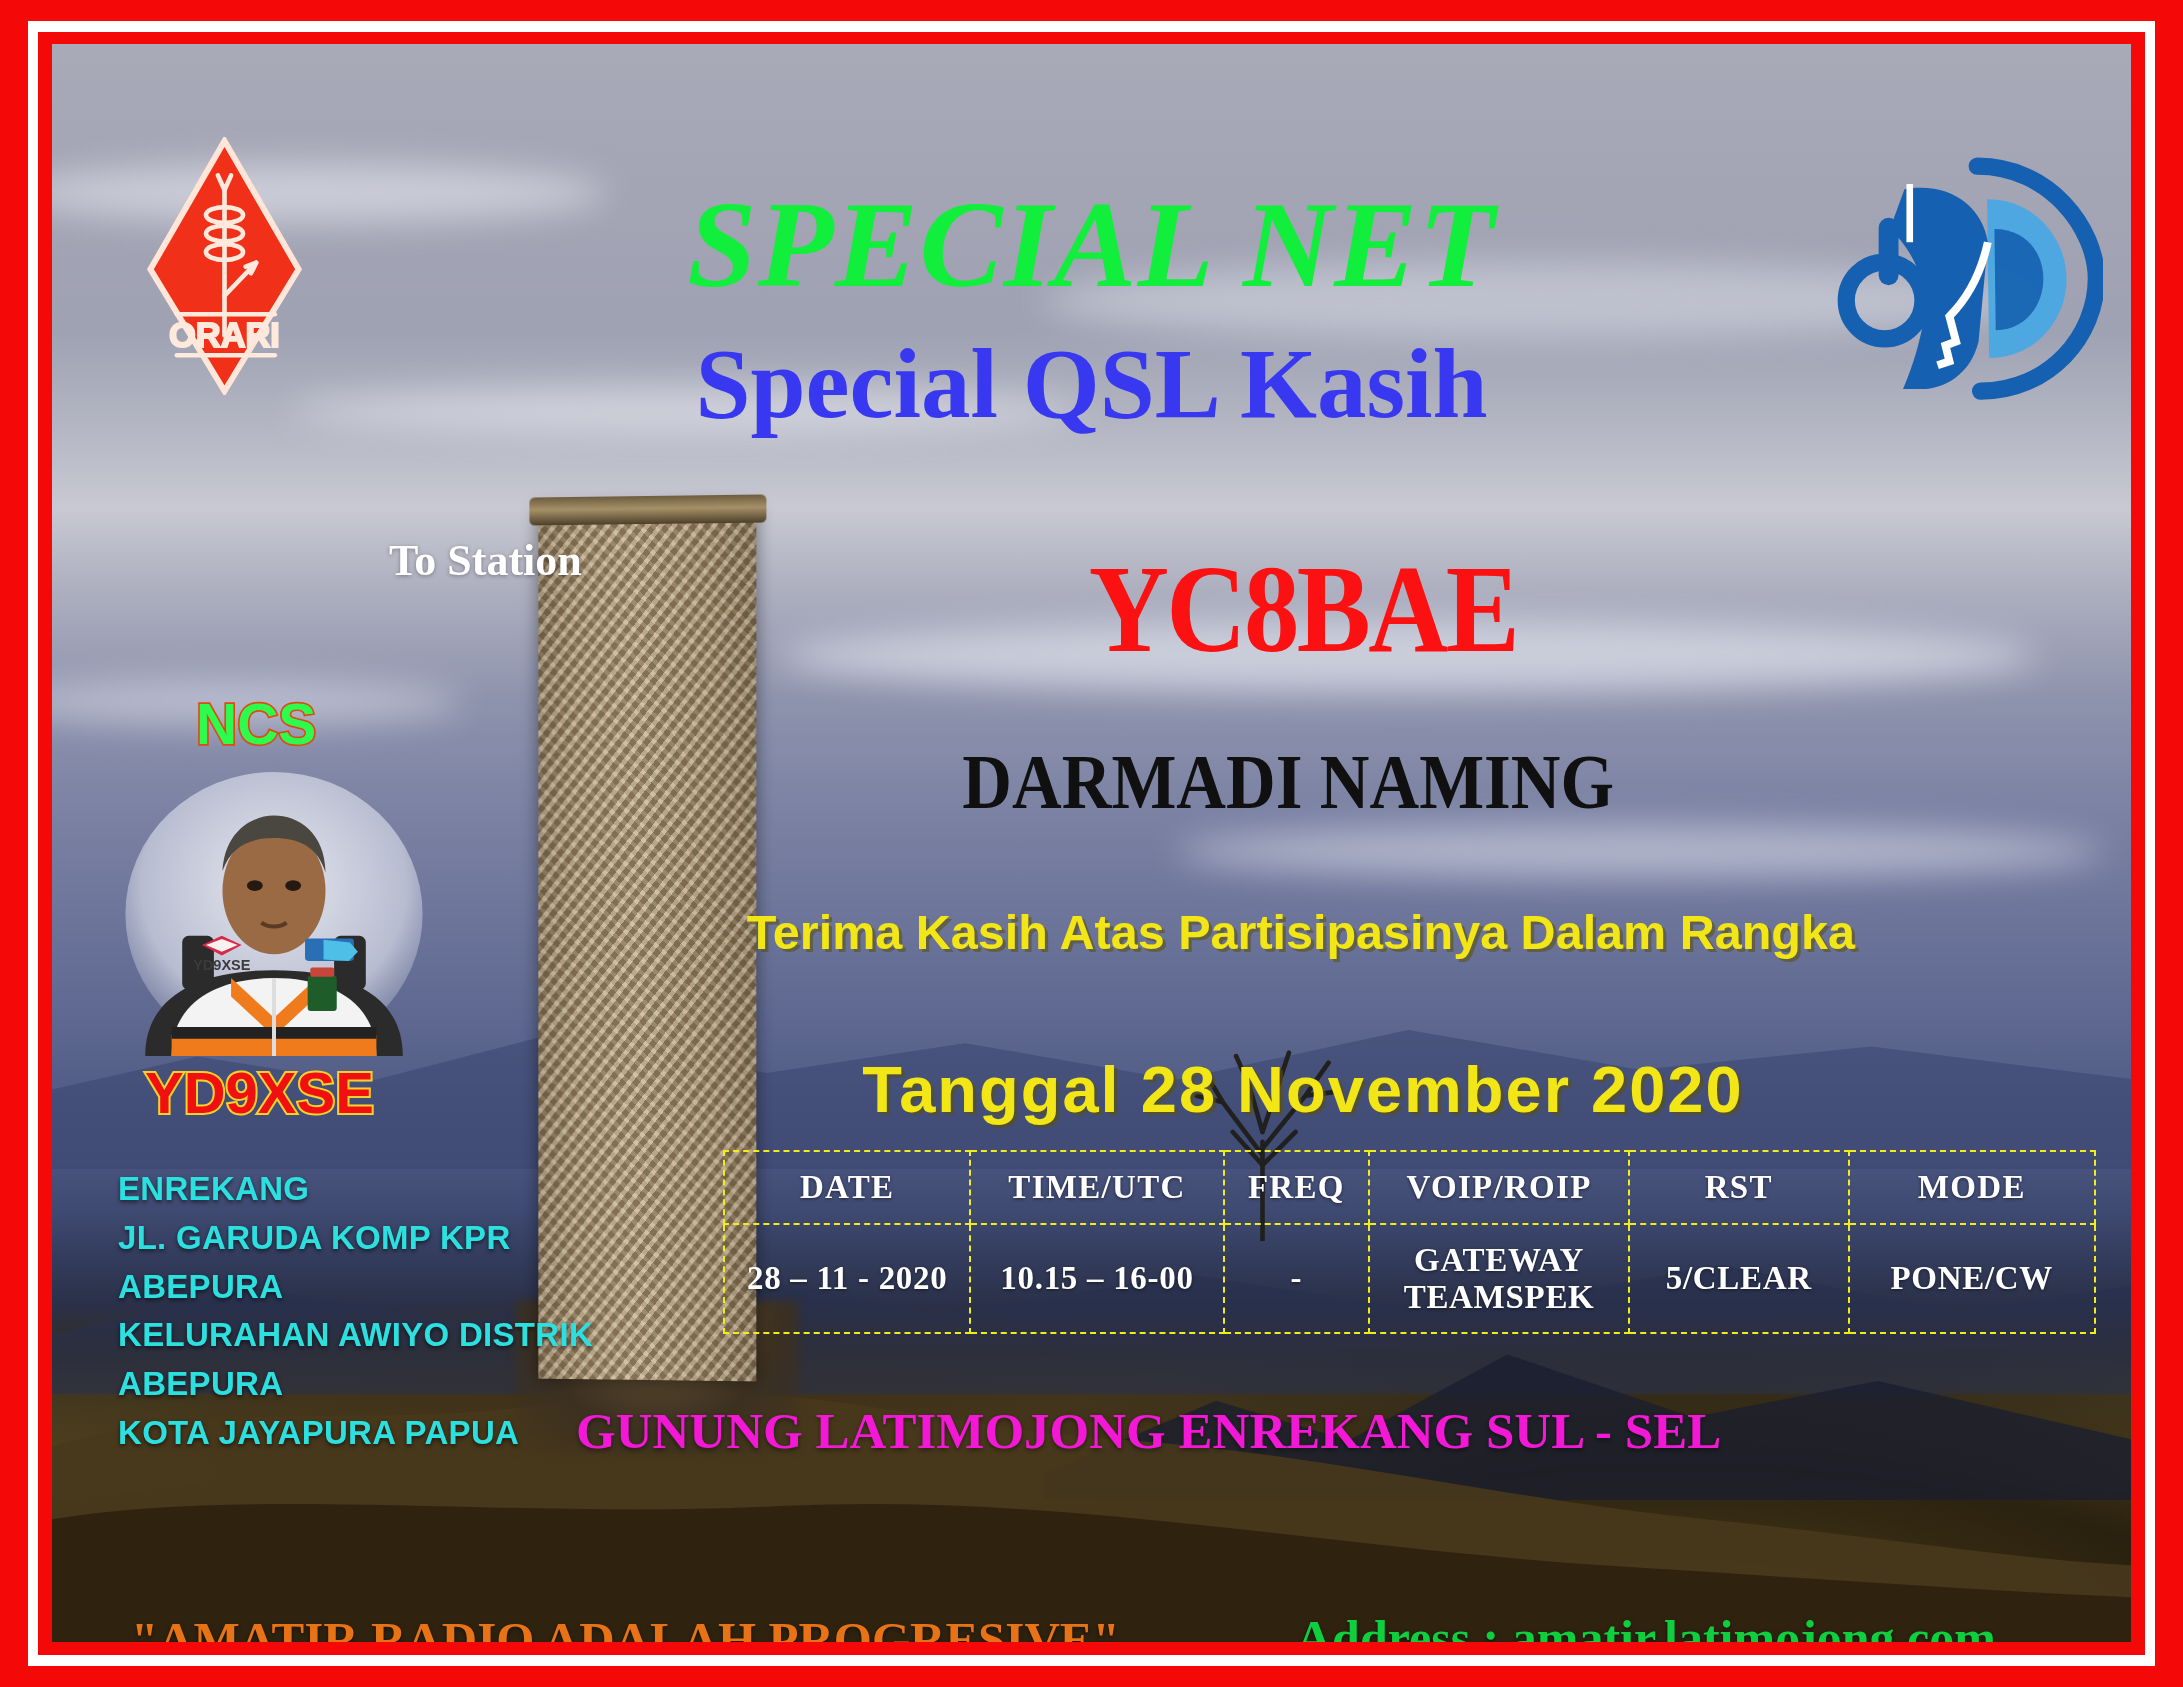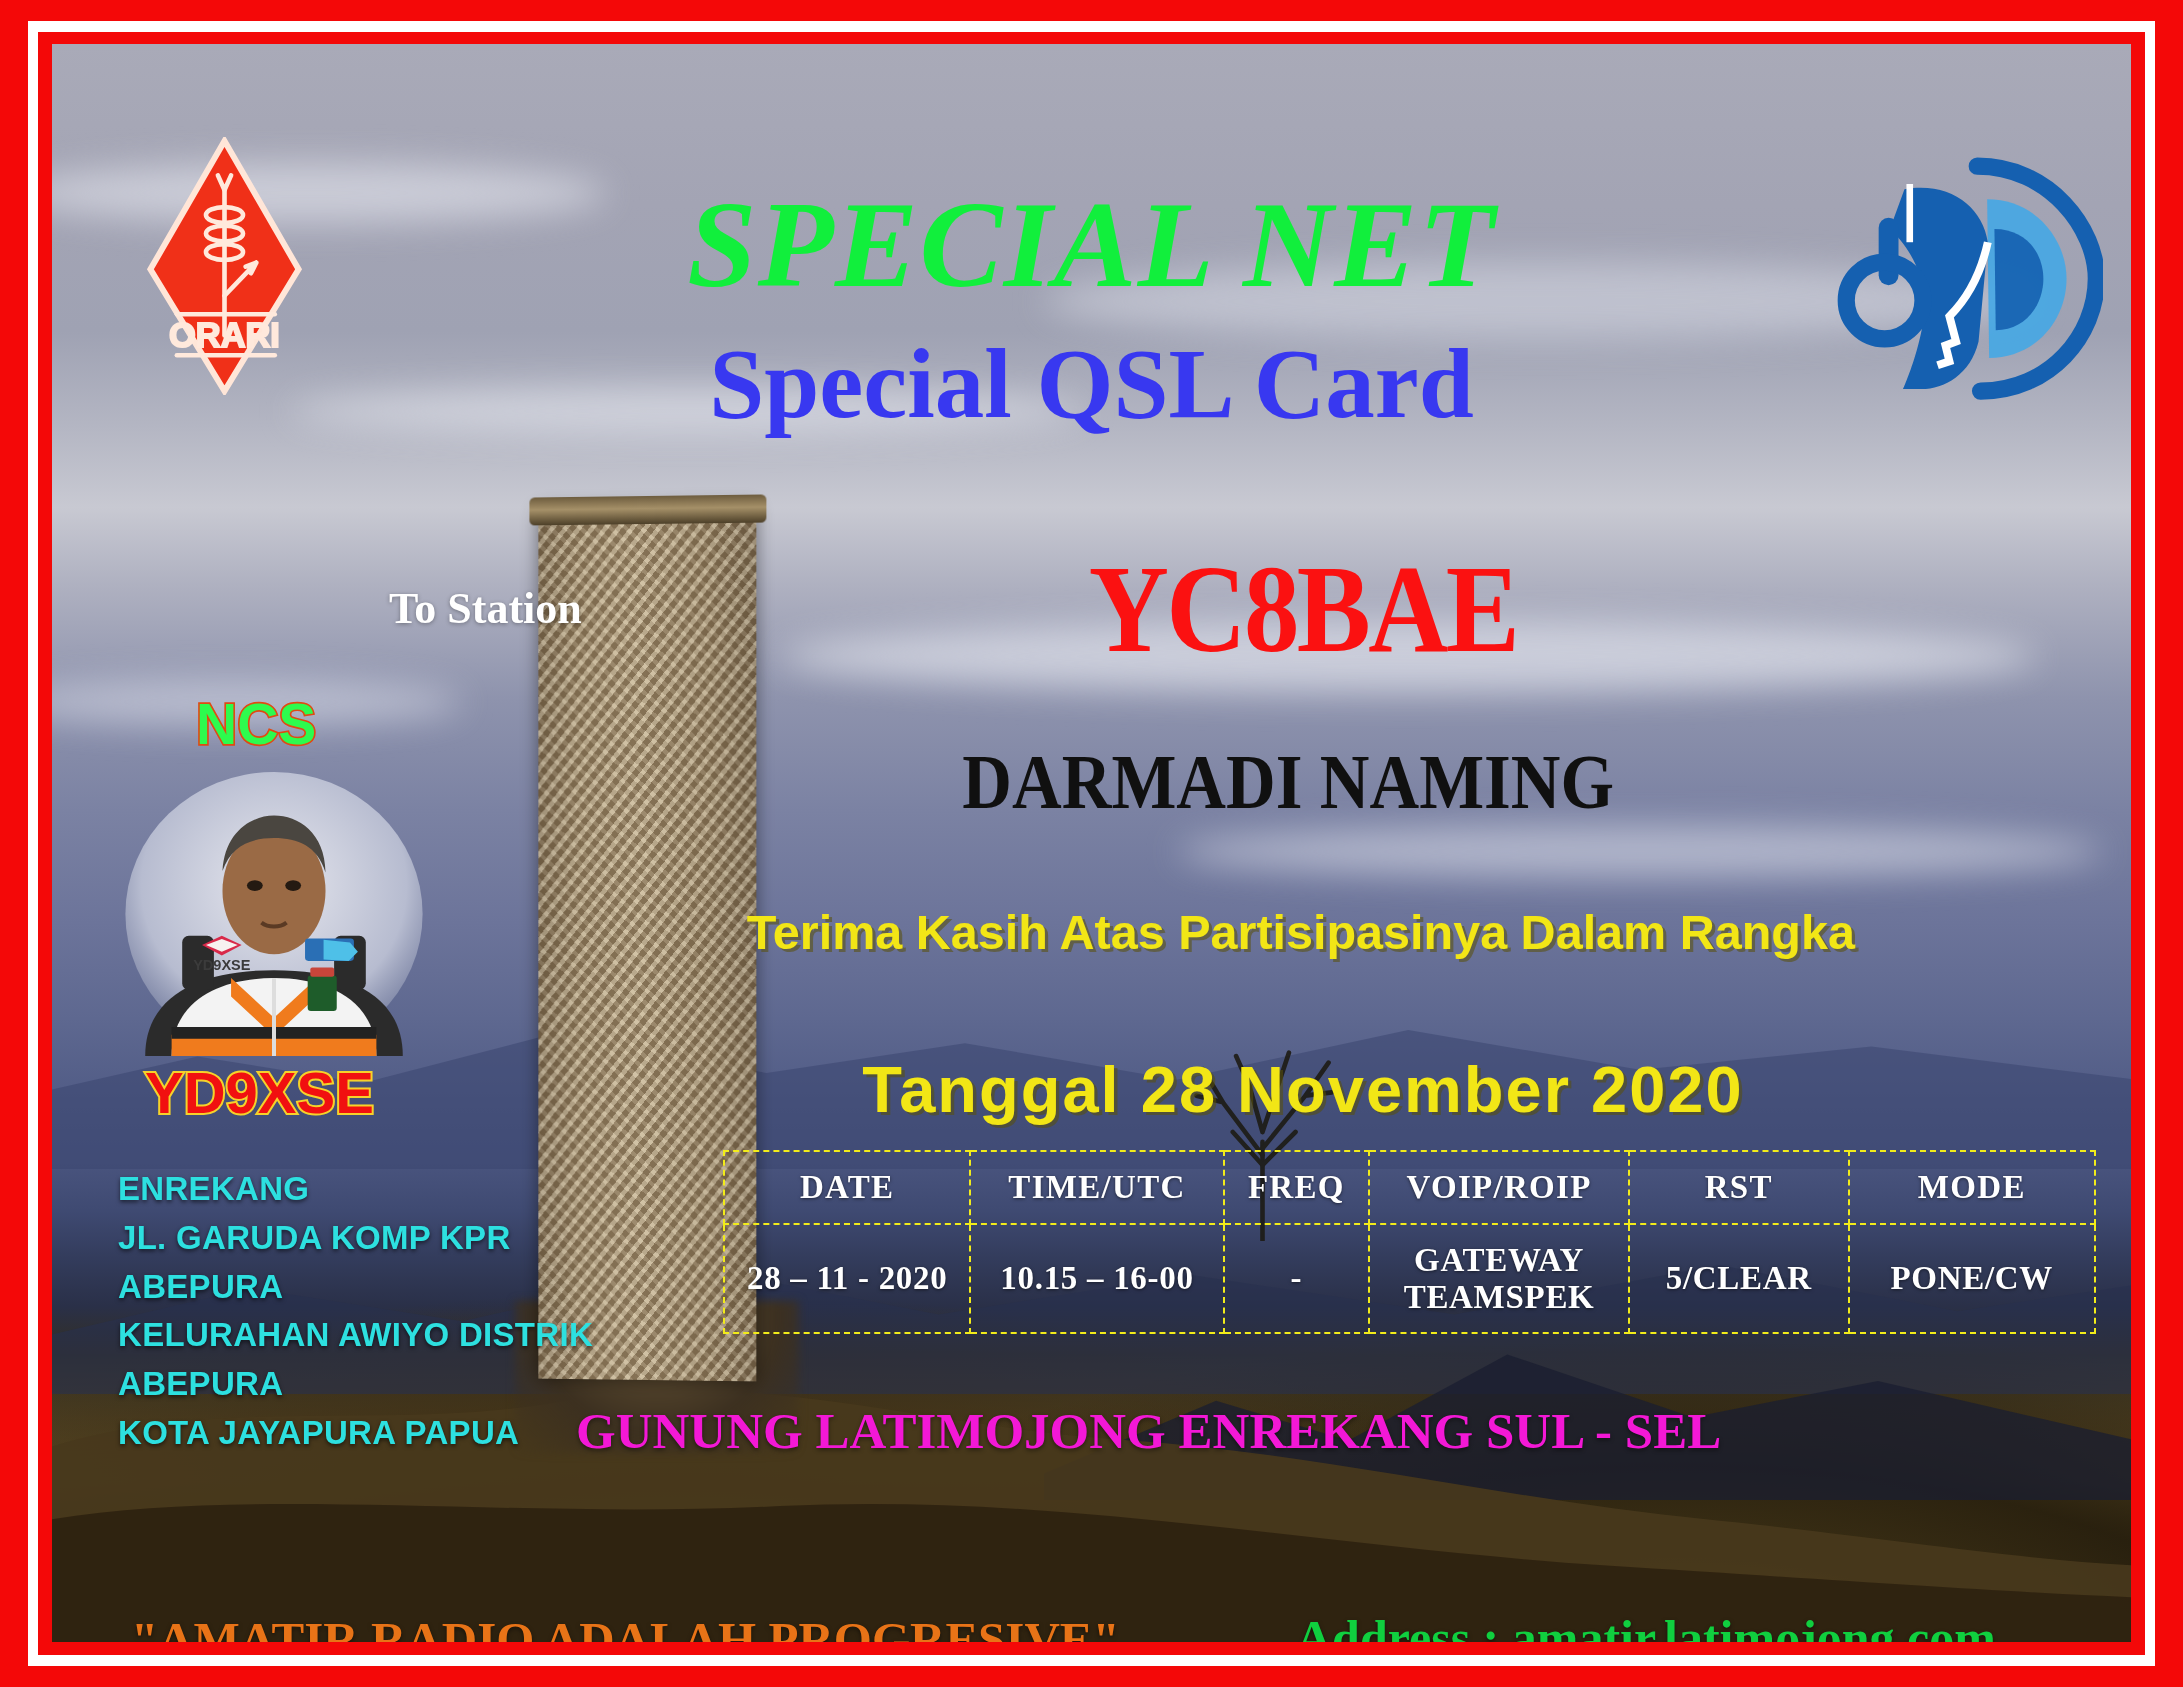--- a/index.html
+++ b/index.html
@@ -108,21 +108,20 @@
     font-family:"Liberation Serif",serif;
     font-weight:bold;
     font-size:99px;line-height:1;
     color:#3838f0;
   }
   #to-station{
     left:337px;top:491px;
     font-family:"Liberation Serif",serif;
     font-weight:bold;font-size:44px;color:#ffffff;
     text-shadow:0 1.3px 4px rgba(0,0,0,.35);
-    margin-top:48px;
   }
   #ncs-label{
     left:144px;top:647px;
     font-family:"Liberation Sans",sans-serif;
     font-weight:bold;font-size:57px;color:#2dfb4e;
     -webkit-text-stroke:3.3px #e04a12;
     paint-order:stroke fill;
   }
   #ncs-call{
     left:93px;top:1015px;
@@ -319,21 +318,21 @@
       <polygon points="116,262 146,248 176,262 146,278" fill="#d9294a"></polygon>
       <polygon points="122,262 146,253 170,262 146,272" fill="#f7f2f0"></polygon>
       <text x="146" y="300" text-anchor="middle" fill="#3b3b3b" font-family="Liberation Sans, sans-serif" font-size="22" font-weight="bold">YD9XSE</text>
       <rect x="272" y="252" width="74" height="34" rx="5" fill="#2a6fb5"></rect>
       <path d="M300,254 L340,258 L352,272 L338,286 L300,284 Z" fill="#4ec0e8"></path>
       <rect x="276" y="308" width="44" height="54" rx="5" fill="#1e5c2a"></rect>
       <rect x="280" y="296" width="36" height="14" rx="3" fill="#c8453a"></rect>
     </svg>
 
     <div class="layer" id="title-special-net">SPECIAL NET</div>
-    <div class="layer" id="title-qsl">Special QSL Card</div>
+    <div class="layer" id="title-qsl">Special QSL Kasih</div>
     <div class="layer" id="to-station">To Station</div>
 
     <div class="layer" id="ncs-label">NCS</div>
     <div class="layer" id="ncs-call">YD9XSE</div>
 
     <div class="layer" id="callsign">YC8BAE</div>
     <div class="layer" id="opname">DARMADI NAMING</div>
 
     <div class="layer yellowline" id="thanks">Terima Kasih Atas Partisipasinya Dalam Rangka</div>
     <div class="layer yellowline" id="eventdate">Tanggal  28  November  2020</div>

